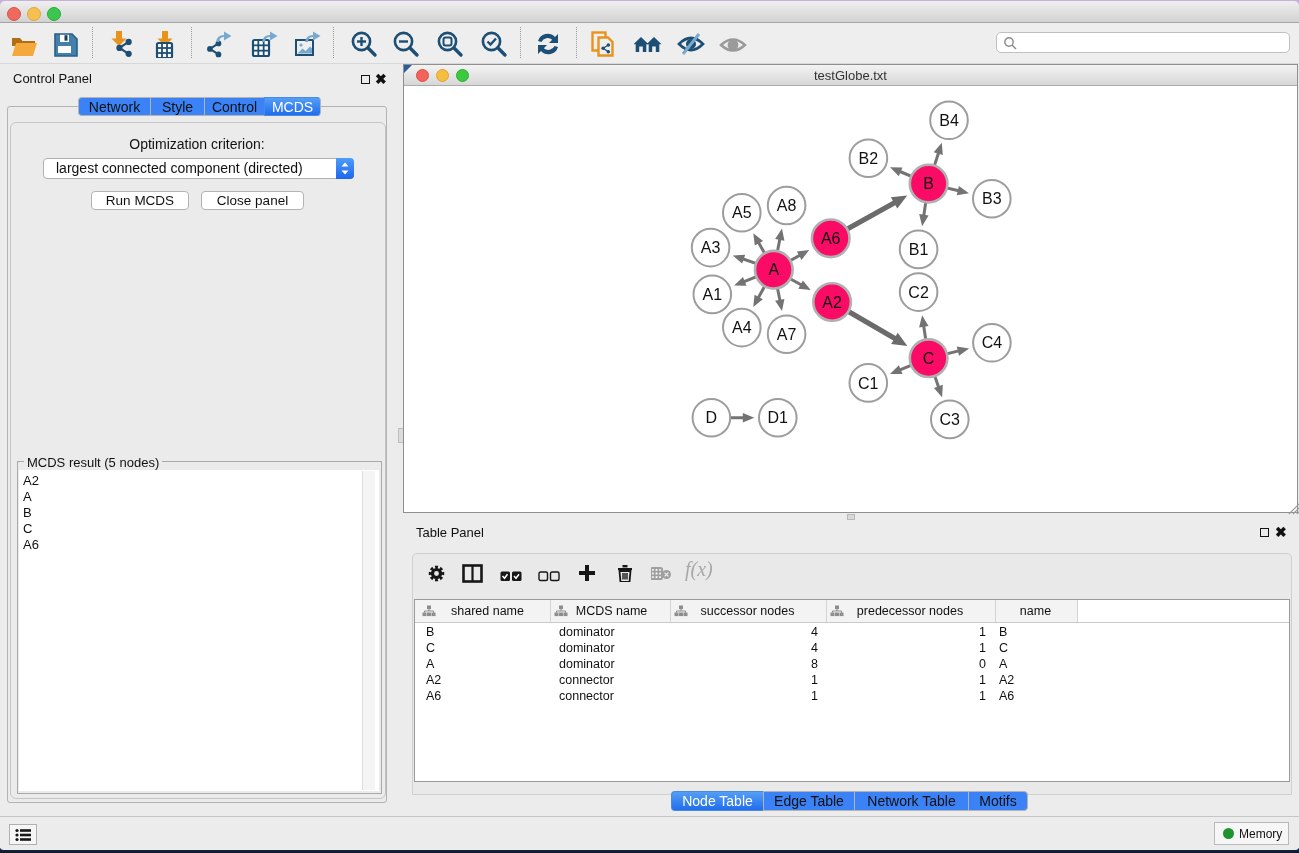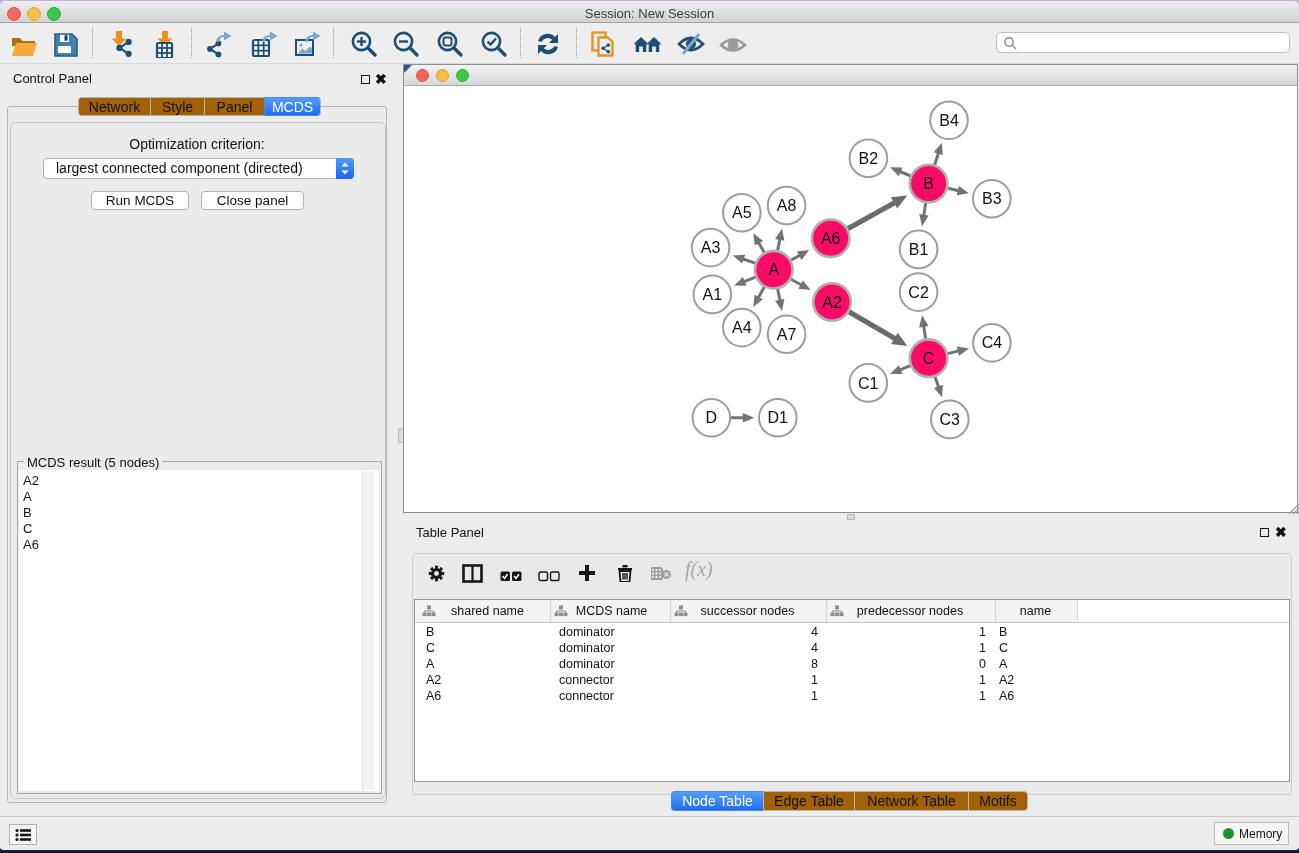--- a/index.html
+++ b/index.html
@@ -16,21 +16,21 @@
   #toolbar{left:0;top:23px;width:1299px;height:40px;background:#eeeeee;
     border-bottom:1px solid #d8d8d8;}
   .sep{position:absolute;top:4px;height:31px;border-left:1px dotted #9a9a9a;}
   .ticon{position:absolute;top:7px;}
   #searchbox{left:996px;top:9px;width:292px;height:19px;background:#fff;
     border:1px solid #c0c0c0;border-radius:5px;}
   
   #cpTitle{left:13px;top:71px;font-size:13px;color:#111;}
   .winbtn{position:absolute;font-size:12px;color:#111;}
   #cpTabs{left:78px;top:97px;height:19px;display:flex;font-size:14px;}
-  .seg{border:1px solid #b3b3b3;border-right:none;background:#a16207;color:#111;
+  .seg{border:1px solid #b3b3b3;border-right:none;background:#3b82f6;color:#111;
        display:flex;align-items:center;justify-content:center;box-sizing:border-box;}
   .seg:first-child{border-radius:4px 0 0 4px;}
   .seg:last-child{border-radius:0 4px 4px 0;border-right:1px solid #b3b3b3;}
   .segsel{background:linear-gradient(#559ef5,#206dee);color:#fff;border-color:#4a8be0;}
   #cpOuter{left:7px;top:106px;width:378px;height:695px;border:1px solid #b3b3b3;
      border-radius:3px;background:#ebebeb;}
   #cpInner{left:10px;top:122px;width:374px;height:675px;border:1px solid #c6c6c6;
      border-radius:6px;}
   #optlab{left:0px;top:136px;width:394px;text-align:center;font-size:14px;color:#111;}
   #combo{left:43px;top:158px;width:297px;height:19px;background:#fff;
@@ -77,21 +77,20 @@
      border:1px solid #b0b0b0;}
 </style>
 </head>
 <body>
 <div class="abs" id="deskBot"></div>
 <div class="abs" id="deskTop"></div>
 <div class="abs" id="titlebar">
   <div class="tl" style="left:7px;background:#ee6a5f;border:1px solid #d8544a;"></div>
   <div class="tl" style="left:27px;background:#f5c04f;border:1px solid #dfa73d;"></div>
   <div class="tl" style="left:47px;background:#3dc64f;border:1px solid #28ab39;"></div>
-  <div class="abs" id="title">Session: New Session</div>
 </div>
 <div class="abs" id="toolbar">
     <div class="ticon" style="left:10px;top:9px;"><svg width="28" height="26" viewBox="0 0 28 26" style="">
         <path d="M2 6 h8 l2.5 3 H25 v5 H2 z" fill="#b06f14"></path>
         <path d="M2 24 L6 11 h21 l-4 13 z" fill="#f5a93a"></path>
       </svg></div>
 <div class="ticon" style="left:52px;top:8px;"><svg width="26" height="28" viewBox="0 0 26 28" style="">
         <path d="M3 3 h17 l5 5 v17 H3 z" fill="#4380ab"></path>
         <rect x="8" y="3" width="9" height="8" fill="#fff"></rect>
         <rect x="12.5" y="4.2" width="3" height="5.5" fill="#17405e"></rect>
@@ -206,21 +205,21 @@
   </div>
 
 <div class="abs" id="cpTitle">Control Panel</div>
 <div class="abs" style="left:361px;top:75px;width:7px;height:7px;border:1.7px solid #141414;"></div>
 <div class="winbtn" style="left:375px;top:71px;font-size:14px;font-weight:bold;">✖</div>
 <div class="abs" id="cpOuter"></div>
 <div class="abs" id="cpInner"></div>
 <div class="abs" id="cpTabs">
   <div class="seg" style="width:72px;">Network</div>
   <div class="seg" style="width:54px;">Style</div>
-  <div class="seg" style="width:60px;">Panel</div>
+  <div class="seg" style="width:60px;">Control</div>
   <div class="seg segsel" style="width:57px;">MCDS</div>
 </div>
 <div class="abs" id="optlab">Optimization criterion:</div>
 <div class="abs" id="combo">largest connected component (directed)</div>
 <div class="abs" id="comboBtn"><svg width="18" height="21" viewBox="0 0 18 21" style="">
       <path d="M5.5 8.5 L9 4.5 L12.5 8.5 z" fill="#fff"></path>
       <path d="M5.5 12.5 L9 16.5 L12.5 12.5 z" fill="#fff"></path>
     </svg></div>
 <div class="cbtn" style="left:91px;width:96px;">Run MCDS</div>
 <div class="cbtn" style="left:201px;width:101px;">Close panel</div>
@@ -228,20 +227,21 @@
 <div class="abs" id="fslabel">MCDS result (5 nodes)</div>
 <div class="abs" id="mcdslist">A2<br>A<br>B<br>C<br>A6</div>
 <div class="abs" id="mcdssb"></div>
 
 <div class="abs" style="left:398px;top:428px;width:4px;height:13px;background:#dcdcdc;border:1px solid #bdbdbd;"></div>
 <div class="abs" id="netwin">
   <div class="abs" id="nettitle">
     <div class="ntl" style="left:12px;background:#f2635c;border:1px solid #dd4f46;"></div>
     <div class="ntl" style="left:32px;background:#f6be40;border:1px solid #e0a32f;"></div>
     <div class="ntl" style="left:52px;background:#3dc93f;border:1px solid #27b02c;"></div>
+    <div class="abs" id="netname">testGlobe.txt</div>
   </div>
   <div class="abs" style="left:0;top:21px;width:893px;height:426px;overflow:hidden;">
 <svg width="894" height="427" viewBox="0 0 894 427" style="position:absolute;left:0;top:0">
 <line x1="369.8" y1="183.7" x2="354.0" y2="155.5" stroke="#737373" stroke-width="3.0"></line>
 <polygon points="349.3,147.2 359.1,154.9 350.8,159.5" fill="#737373"></polygon>
 <line x1="369.8" y1="183.7" x2="376.1" y2="151.9" stroke="#737373" stroke-width="3.0"></line>
 <polygon points="378.0,142.5 380.4,154.8 371.1,152.9" fill="#737373"></polygon>
 <line x1="369.8" y1="183.7" x2="337.8" y2="172.5" stroke="#737373" stroke-width="3.0"></line>
 <polygon points="328.8,169.4 341.2,168.7 338.1,177.6" fill="#737373"></polygon>
 <line x1="369.8" y1="183.7" x2="338.9" y2="196.1" stroke="#737373" stroke-width="3.0"></line>

